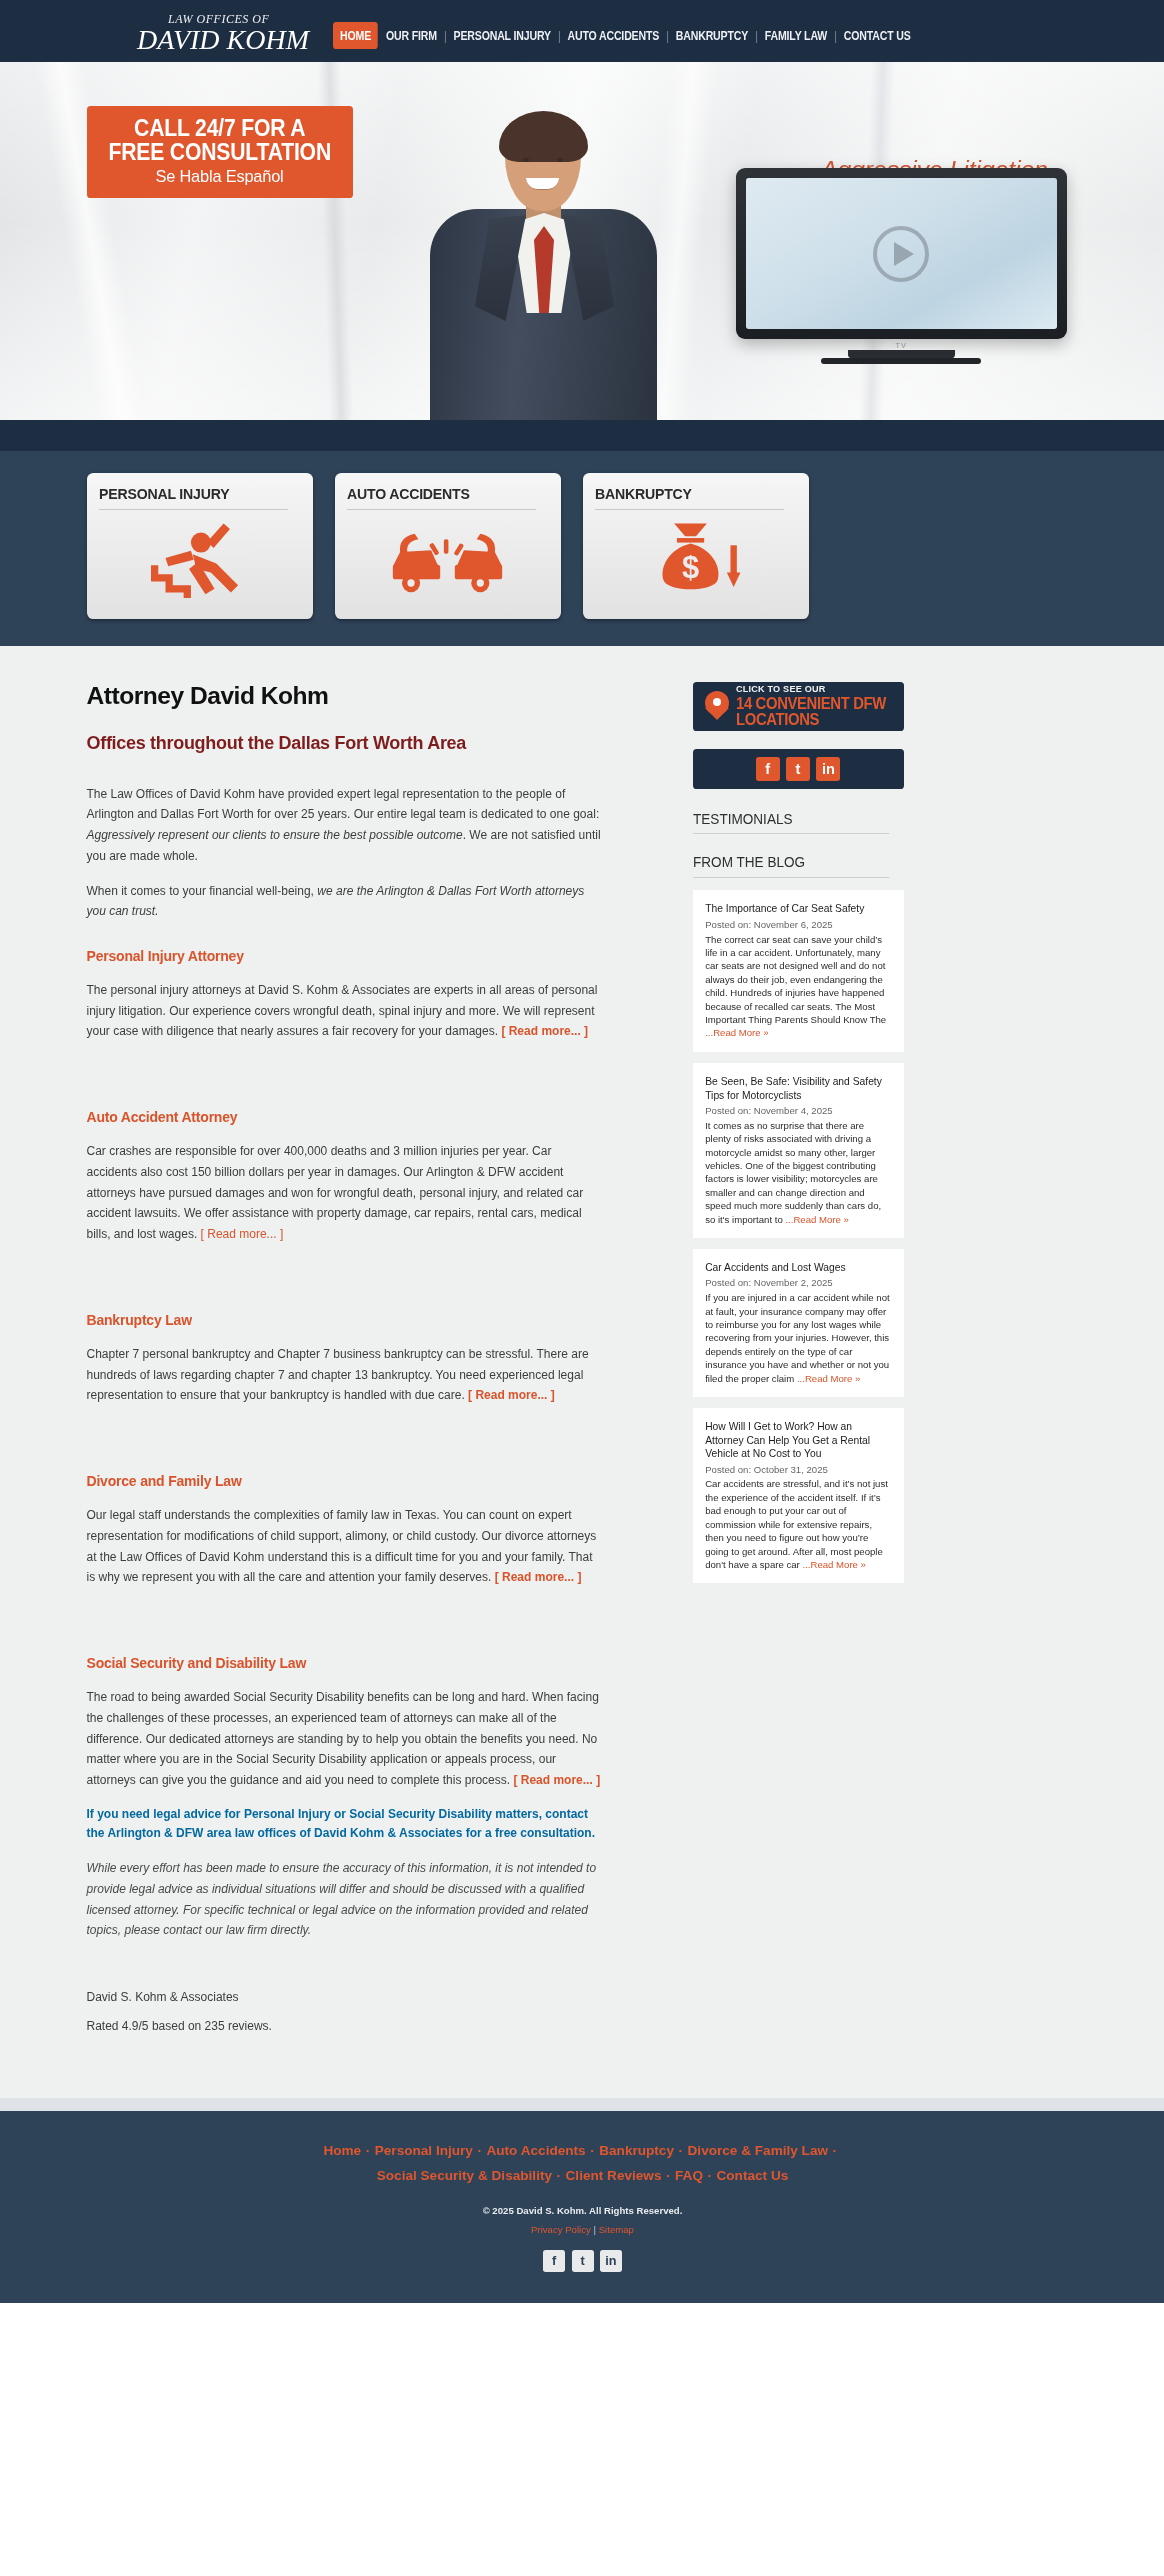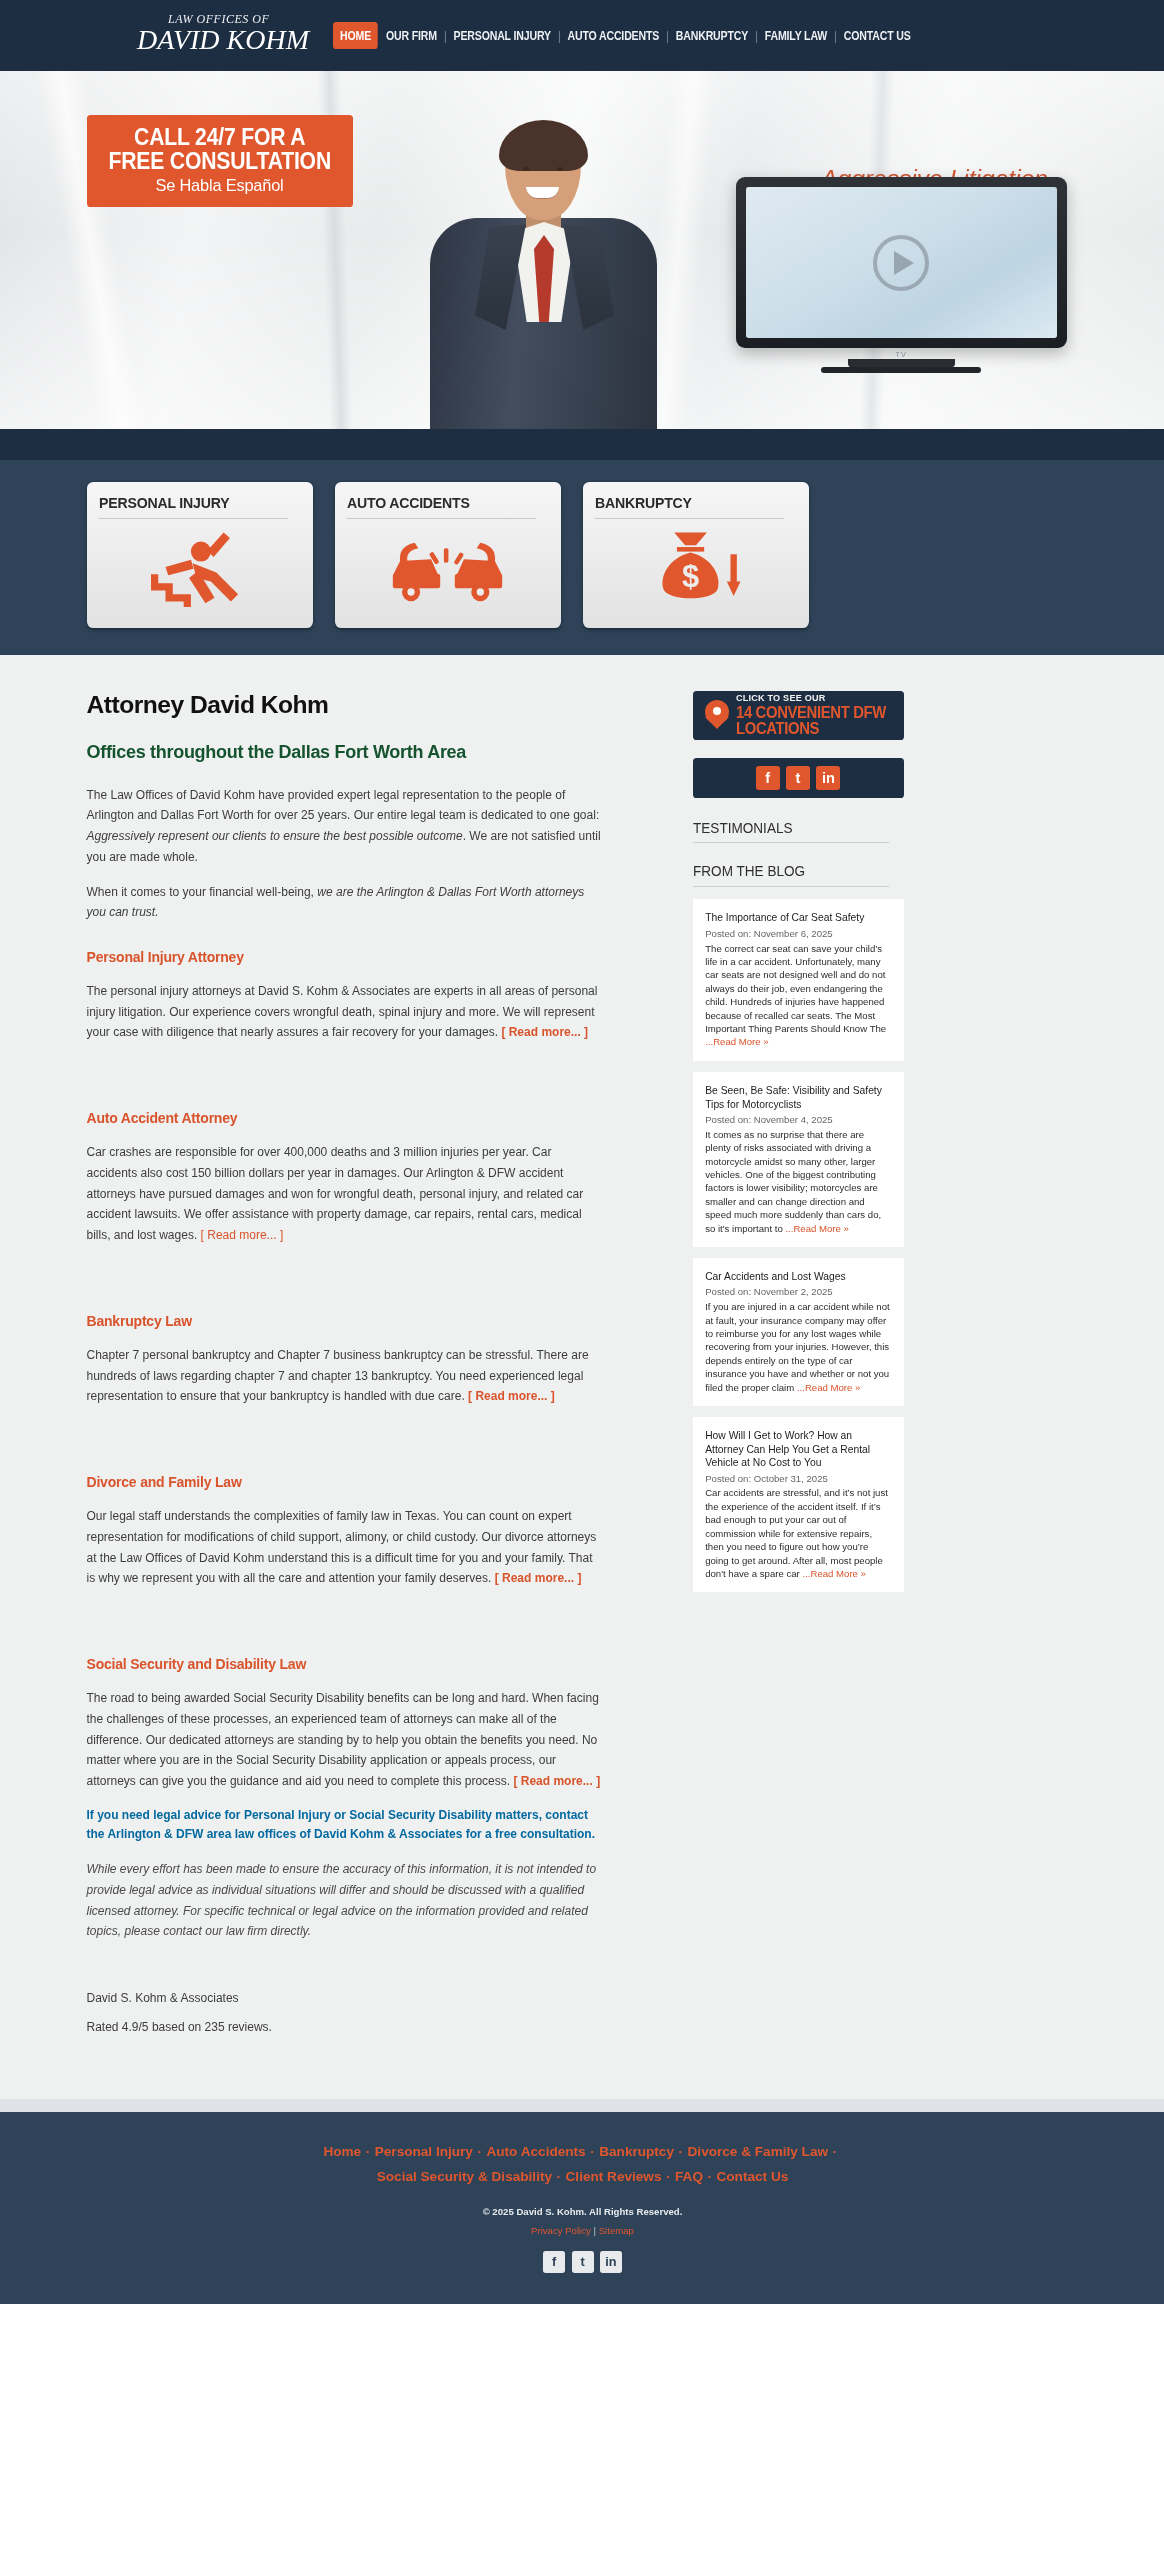--- a/index.html
+++ b/index.html
@@ -9,21 +9,21 @@
     font-family: "Liberation Sans", sans-serif;
     background: #ffffff;
     color: #3a3a3a;
     -webkit-font-smoothing: antialiased;
   }
   .wrap { width: 1165px; margin: 0 auto; position: relative; }
 
   
   .topbar {
     background: #1d2d42;
-    height: 71px;
+    height: 62px;
     position: relative;
   }
   .topbar-inner {
     width: 1001px; margin: 0 auto;
     height: 71px;
     display: flex; align-items: center;
     padding-left: 55px;
   }
   .logo { color:#fff; line-height:1; margin-right: 24px; padding-bottom:3.6px;}
   .logo-top {
@@ -259,22 +259,22 @@
   .sidecol { width: 211px; margin-left: 53px;}
 
   h1.page-title {
     font-family: "Liberation Sans", sans-serif;
     font-size: 24.6px; font-weight: bold; color: #111;
     letter-spacing: -0.5px;
     margin-bottom: 22px;
   }
   h2.sub-title {
     font-family: "Liberation Sans", sans-serif;
-    font-size: 18px; font-weight: bold; color: #14532d;
-    line-height: 1.32; margin-bottom: 20px;
+    font-size: 18px; font-weight: bold; color: #7f1d1d;
+    line-height: 1.32; margin-bottom: 28px;
     letter-spacing: -0.3px;
   }
   .maincol p {
     font-size: 12px; line-height: 1.72; color: #3d3d3d;
     margin-bottom: 14.6px;
   }
   .maincol p em { font-style: italic; }
   h3.sec-head {
     color: #d9532b; font-size: 14px; font-weight: bold;
     margin: 25.5px 0 16.4px 0; letter-spacing: -0.2px;

